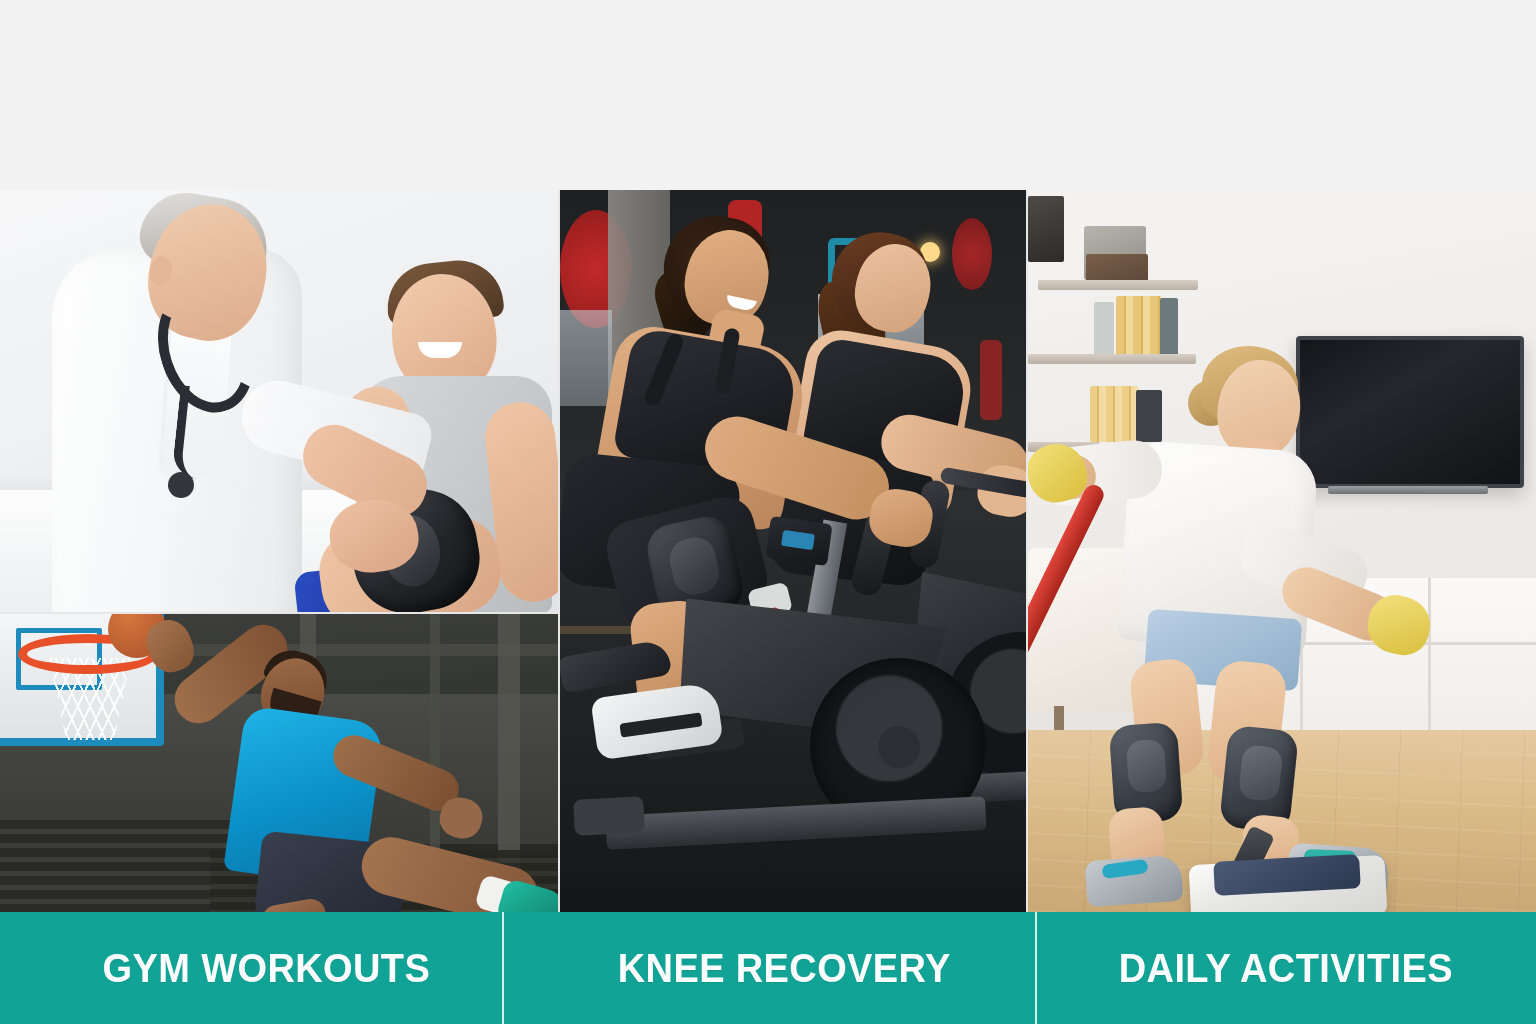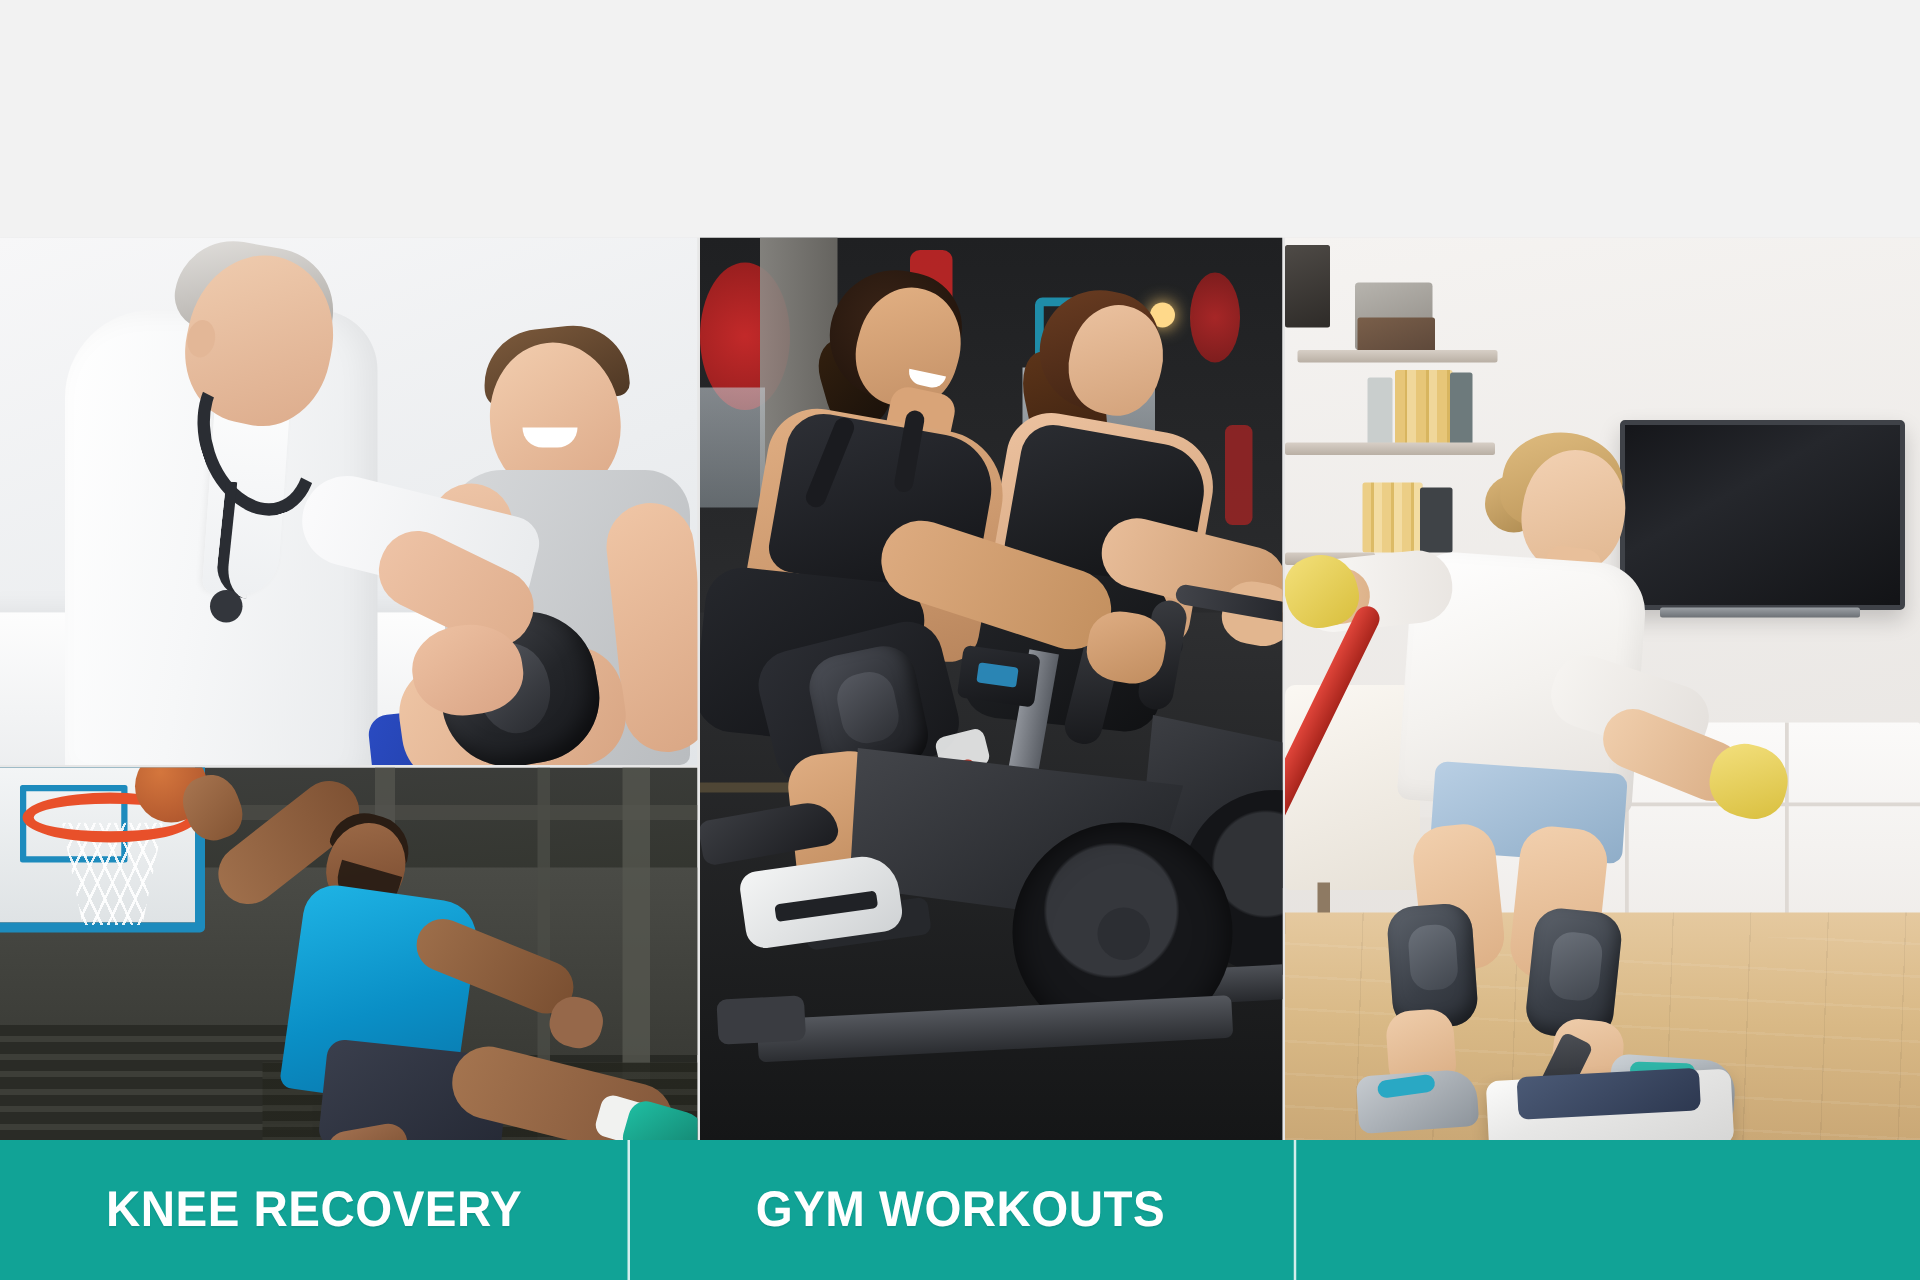--- a/index.html
+++ b/index.html
@@ -742,23 +742,26 @@
       <div class="o w-shoeR-a"></div>
       <div class="o mop-handle"></div>
       <div class="o w-gloveR"></div>
       <div class="o mop-tip"></div>
       <div class="o mop-pad"></div>
       <div class="o mop-pad-top"></div>
     </div>
   </div>
 
   <div class="footer">
+    <div class="fcell c2">
+      <span class="flabel">GYM WORKOUTS</span>
+    </div>
     <div class="fcell c1">
       <span class="flabel">KNEE RECOVERY</span>
     </div>
-    <div class="fcell c2">
-      <span class="flabel">GYM WORKOUTS</span>
+    <div class="fcell c3">
+      <span class="flabel">DAILY ACTIVITIES</span>
     </div>
     <div class="fdiv d1"></div>
     <div class="fdiv d2"></div>
   </div>
 
 </div>
 
 </body></html>

